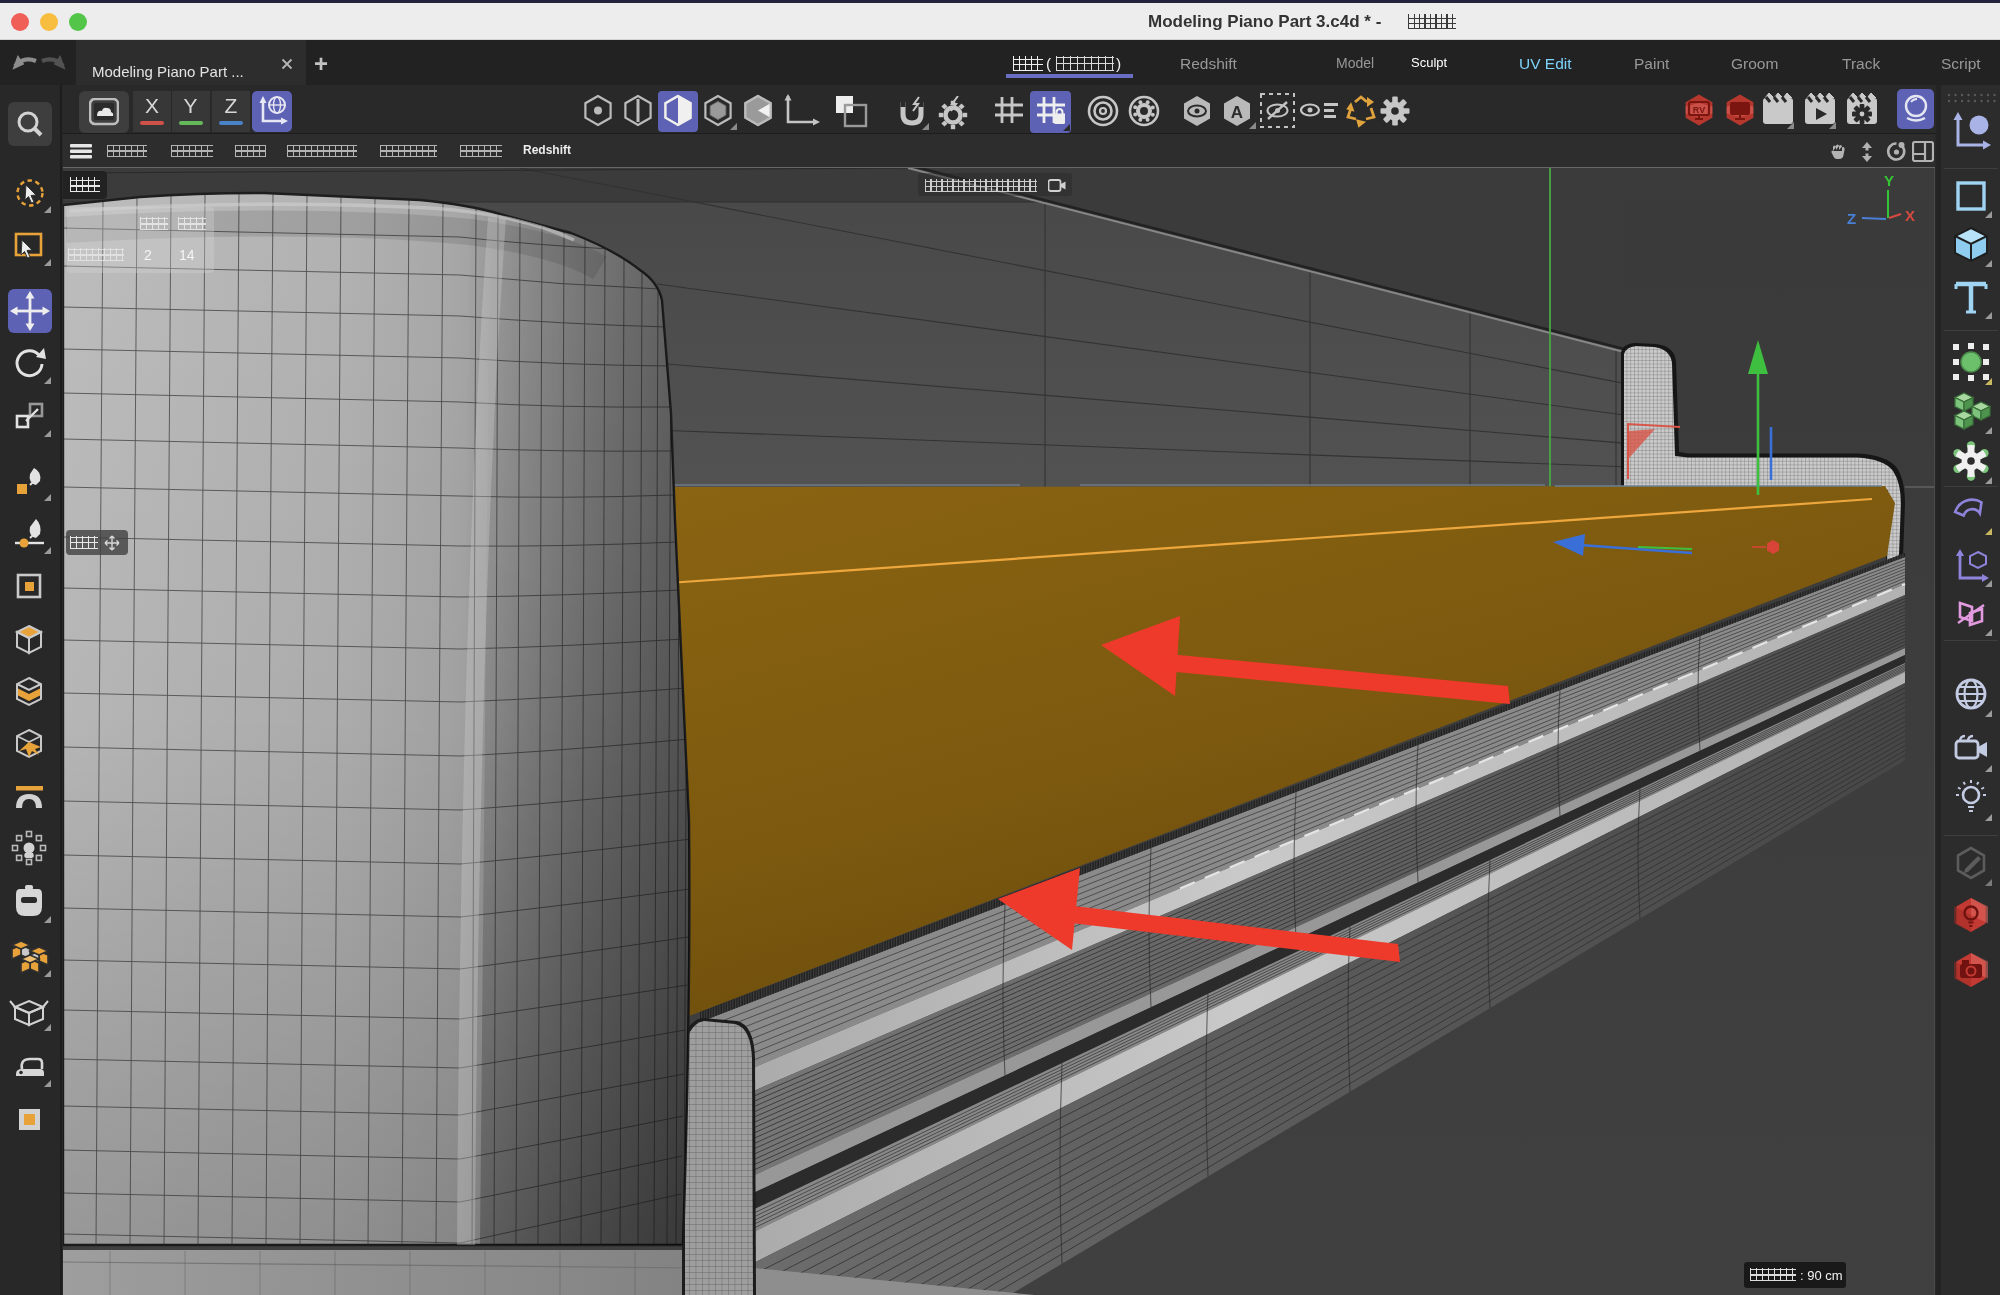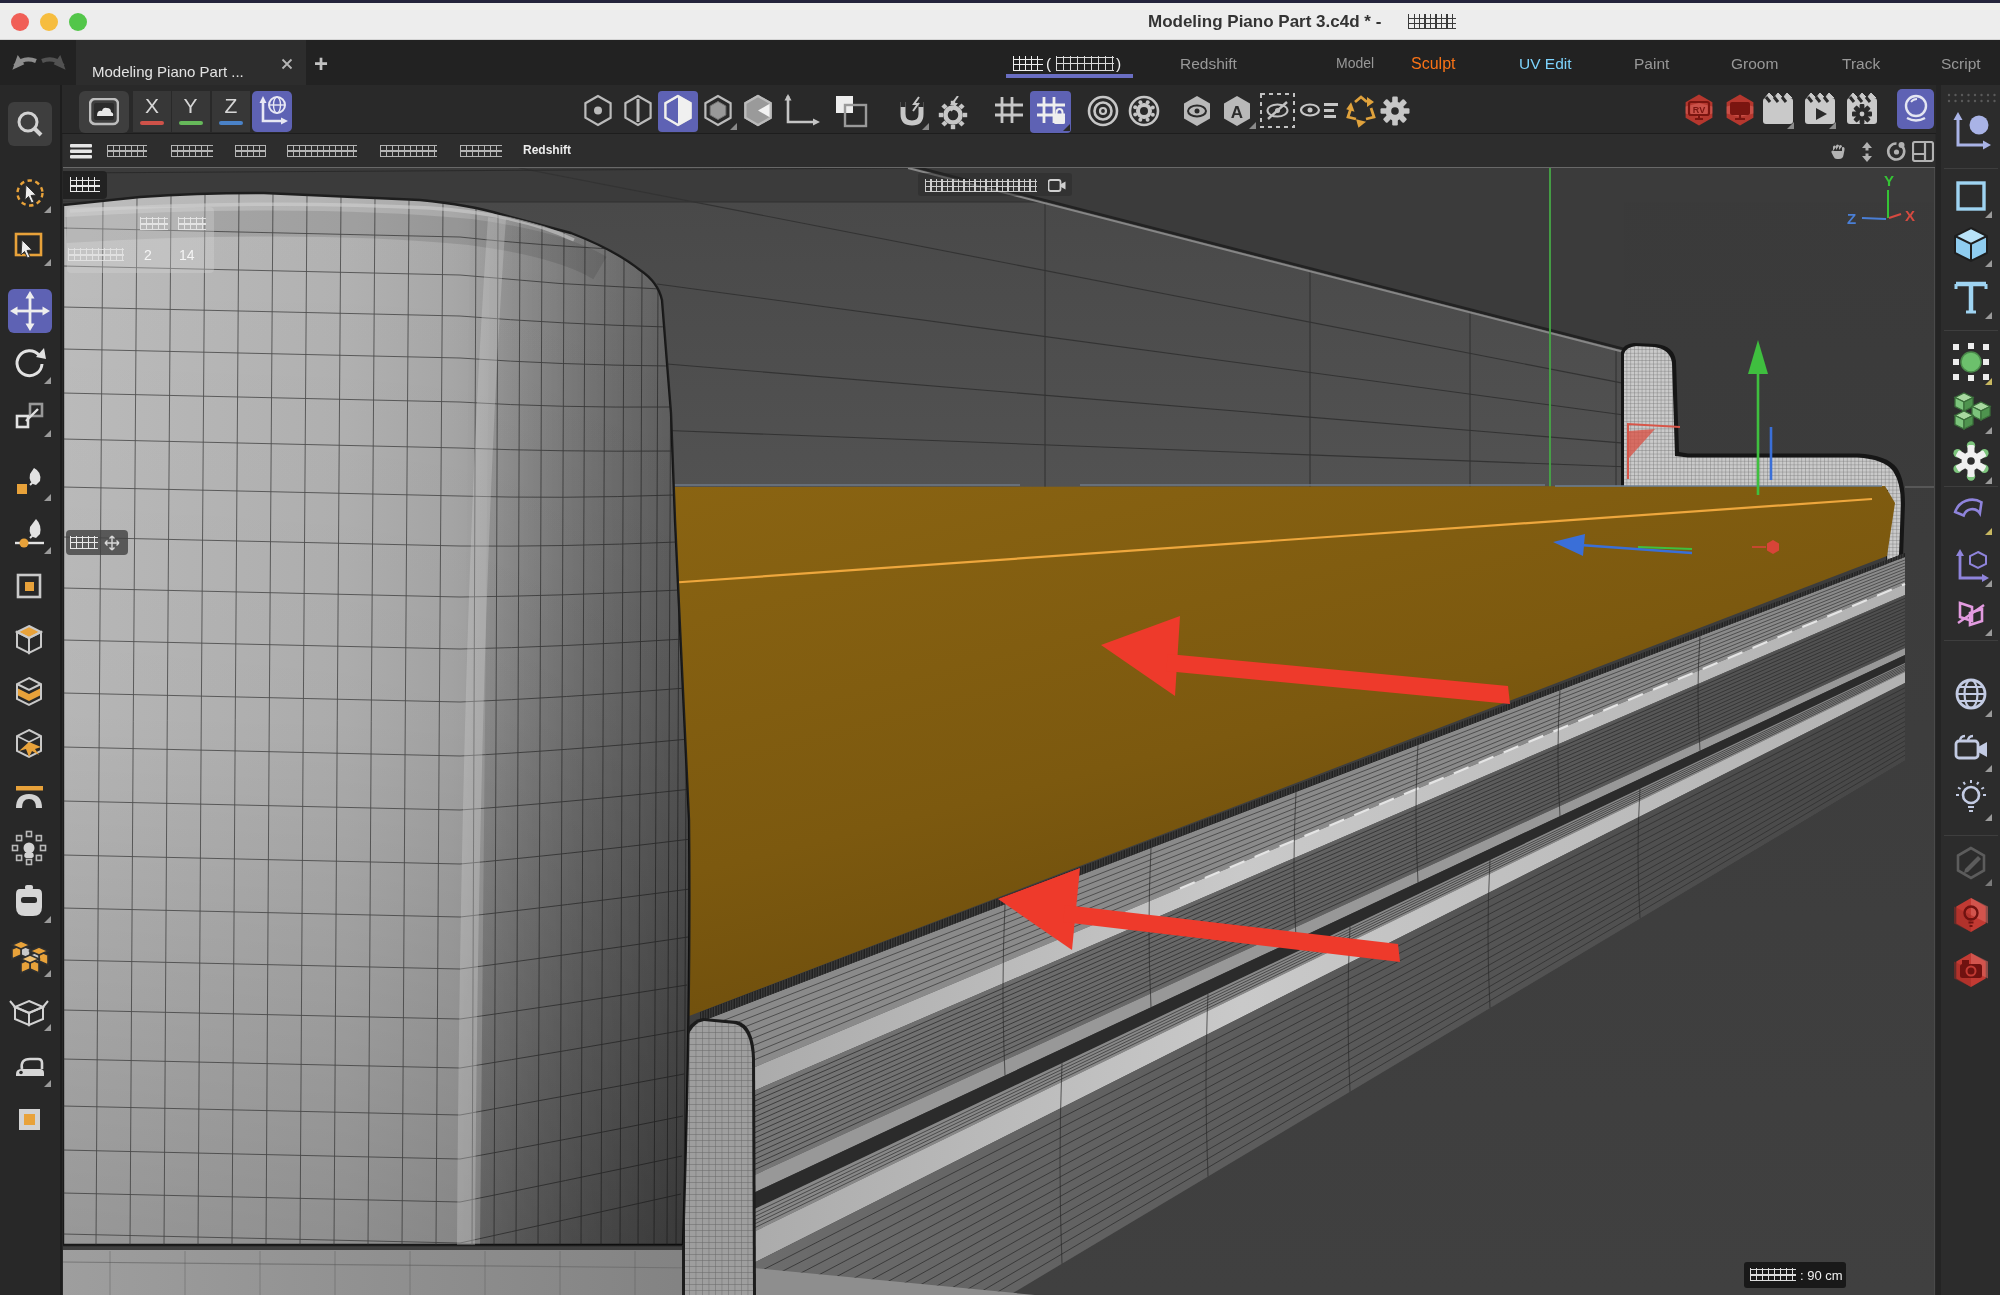--- a/index.html
+++ b/index.html
@@ -24,21 +24,21 @@
       </g>
     </svg>
 <div class="abs" style="left:76px;top:40px;width:230px;height:45px;background:#2d2d2d"></div>
 <div class="abs" style="left:92px;top:63px;font-size:15px;font-weight:normal;color:#e3e3e3">Modeling Piano Part ...</div>
 <svg style="position:absolute;left:281px;top:58px" width="12" height="12" viewBox="0 0 12 12">
       <path d="M1.5 1.5 L10.5 10.5 M10.5 1.5 L1.5 10.5" stroke="#b5b5b5" stroke-width="1.8"></path>
     </svg>
 <div class="abs" style="left:314px;top:50px;font-size:24px;font-weight:bold;color:#c2c2c2">+</div>
 <div class="abs" style="left:1180px;top:55px;font-size:15.5px;color:#989898">Redshift</div>
 <div class="abs" style="left:1336px;top:55px;font-size:14px;color:#989898">Model</div>
-<div class="abs" style="left:1411px;top:55px;font-size:16px;color:#f97316">Sculpt</div>
+<div class="abs" style="left:1411px;top:55px;font-size:13px;color:#ffffff">Sculpt</div>
 <div class="abs" style="left:1519px;top:55px;font-size:15.5px;color:#7dd3fc">UV Edit</div>
 <div class="abs" style="left:1634px;top:55px;font-size:15.5px;color:#989898">Paint</div>
 <div class="abs" style="left:1731px;top:55px;font-size:15.5px;color:#989898">Groom</div>
 <div class="abs" style="left:1842px;top:55px;font-size:15.5px;color:#989898">Track</div>
 <div class="abs" style="left:1941px;top:55px;font-size:15.5px;color:#989898">Script</div>
 <div style="position:absolute;left:1013px;top:56px;width:30px;height:15px;opacity:1;background:repeating-linear-gradient(90deg,#f0f0f0 0 1.45px,transparent 1.45px 6px),repeating-linear-gradient(0deg,#f0f0f0 0 1.35px,transparent 1.35px 5.5px)"></div>
 <div class="abs" style="left:1046px;top:55px;font-size:15.5px;color:#f0f0f0">(</div>
 <div style="position:absolute;left:1056px;top:56px;width:58px;height:15px;opacity:0.9;background:repeating-linear-gradient(90deg,#f0f0f0 0 1.45px,transparent 1.45px 7px),repeating-linear-gradient(0deg,#f0f0f0 0 1.35px,transparent 1.35px 6.5px)"></div>
 <div class="abs" style="left:1116px;top:55px;font-size:15.5px;color:#f0f0f0">)</div>
 <div class="abs" style="left:1006px;top:74px;width:127px;height:3.5px;background:#6a6ec2"></div>

